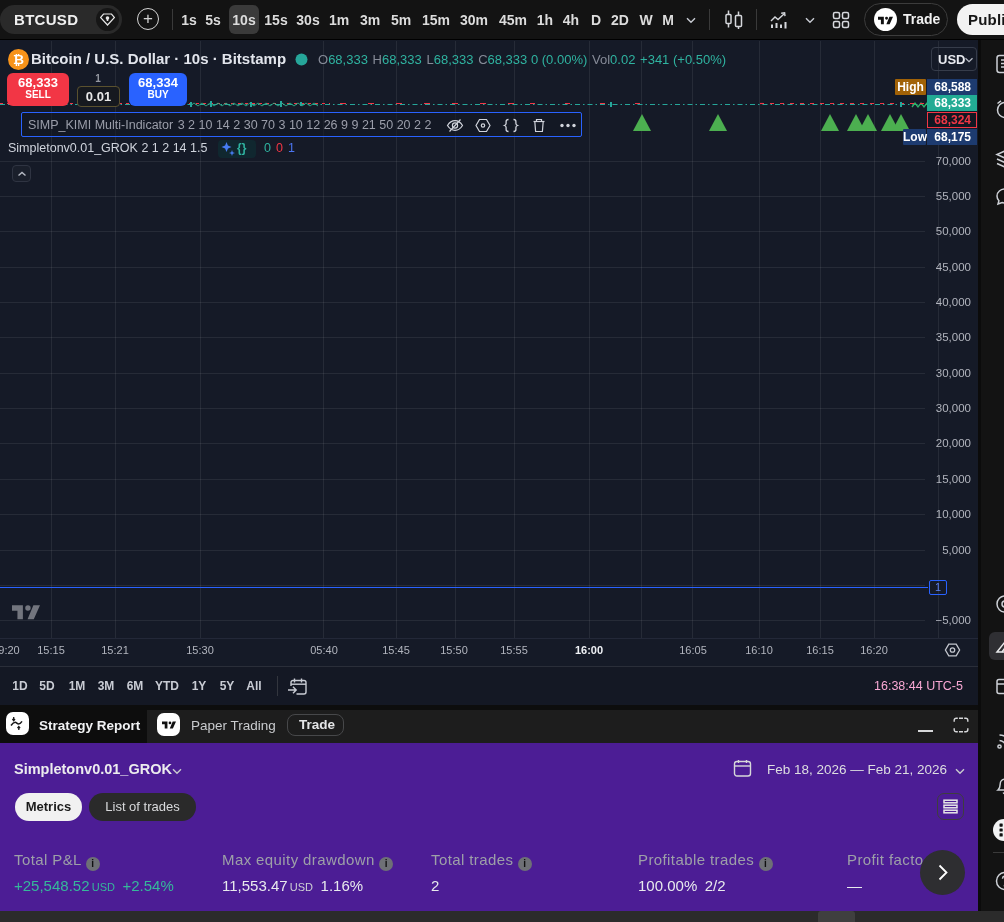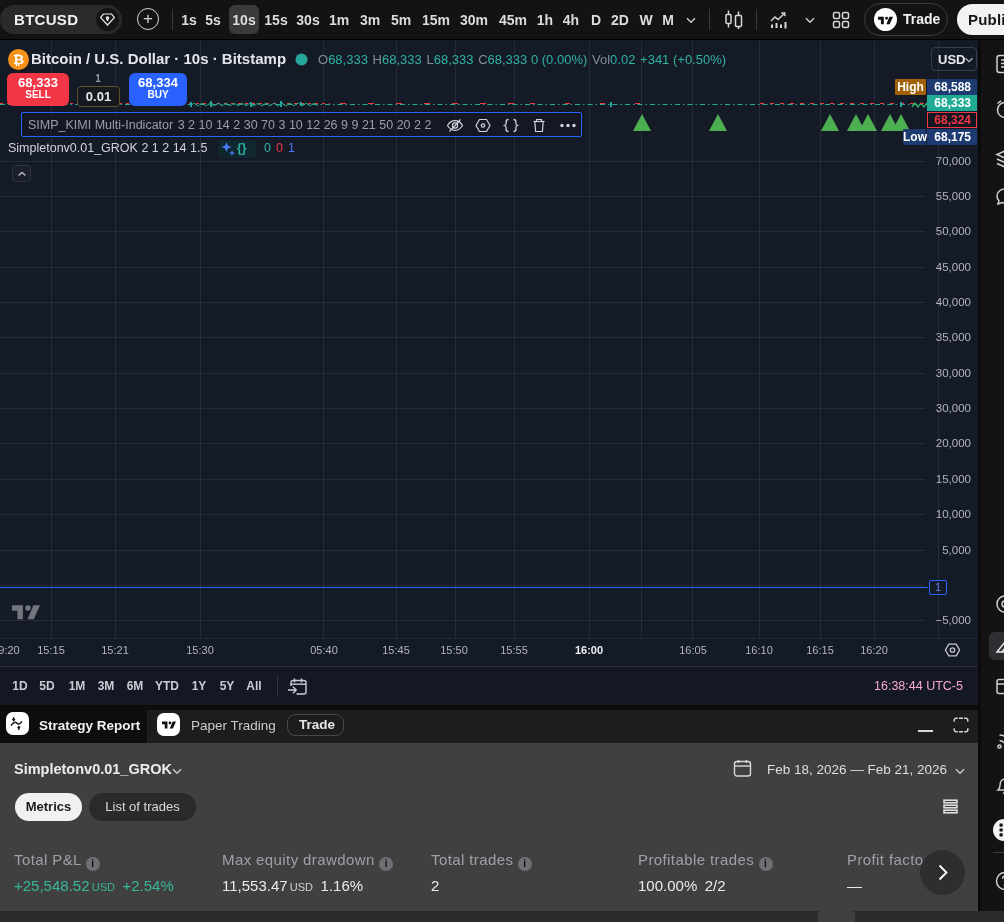--- a/index.html
+++ b/index.html
@@ -37,21 +37,21 @@
   .tlab { position:absolute; top:5px; font-size:11px; color:#b2b5be; transform:translateX(-50%); white-space:nowrap; }
 
   
   #btoolbar { position:absolute; left:0; top:666px; width:978px; height:39px; background:#141824; border-top:1px solid #2a2e39; }
   .rng { position:absolute; top:0; height:38px; line-height:38px; color:#c9ccd4; font-size:12px; font-weight:bold; transform:translateX(-50%); }
 
   
   #sidebar { position:absolute; left:978px; top:40px; width:26px; height:882px; background:#131313; border-left:3px solid #0b0b0b; }
 
   
-  #panel { position:absolute; left:0; top:705px; width:978px; height:217px; background:#404040; }
+  #panel { position:absolute; left:0; top:705px; width:978px; height:217px; background:#4c1d95; }
   #tabbar { position:absolute; left:0; top:0px; width:978px; height:33px; background:#1d1d1d; }
   .tab-active { position:absolute; left:0; top:0; width:147px; height:33px; background:#0d0d0d; }
   .metric-label { position:absolute; font-size:15px; letter-spacing:0.4px; color:#9da0a8; }
   .metric-value { position:absolute; font-size:15px; color:#e8eaed; }
   .info-i { display:inline-block; width:14px; height:14px; border-radius:50%; background:#6e7076; color:#101010; font-size:10px; font-weight:bold; text-align:center; line-height:14px; vertical-align:-2px; }
 </style>
 </head>
 <body>
 <div id="app">
 

